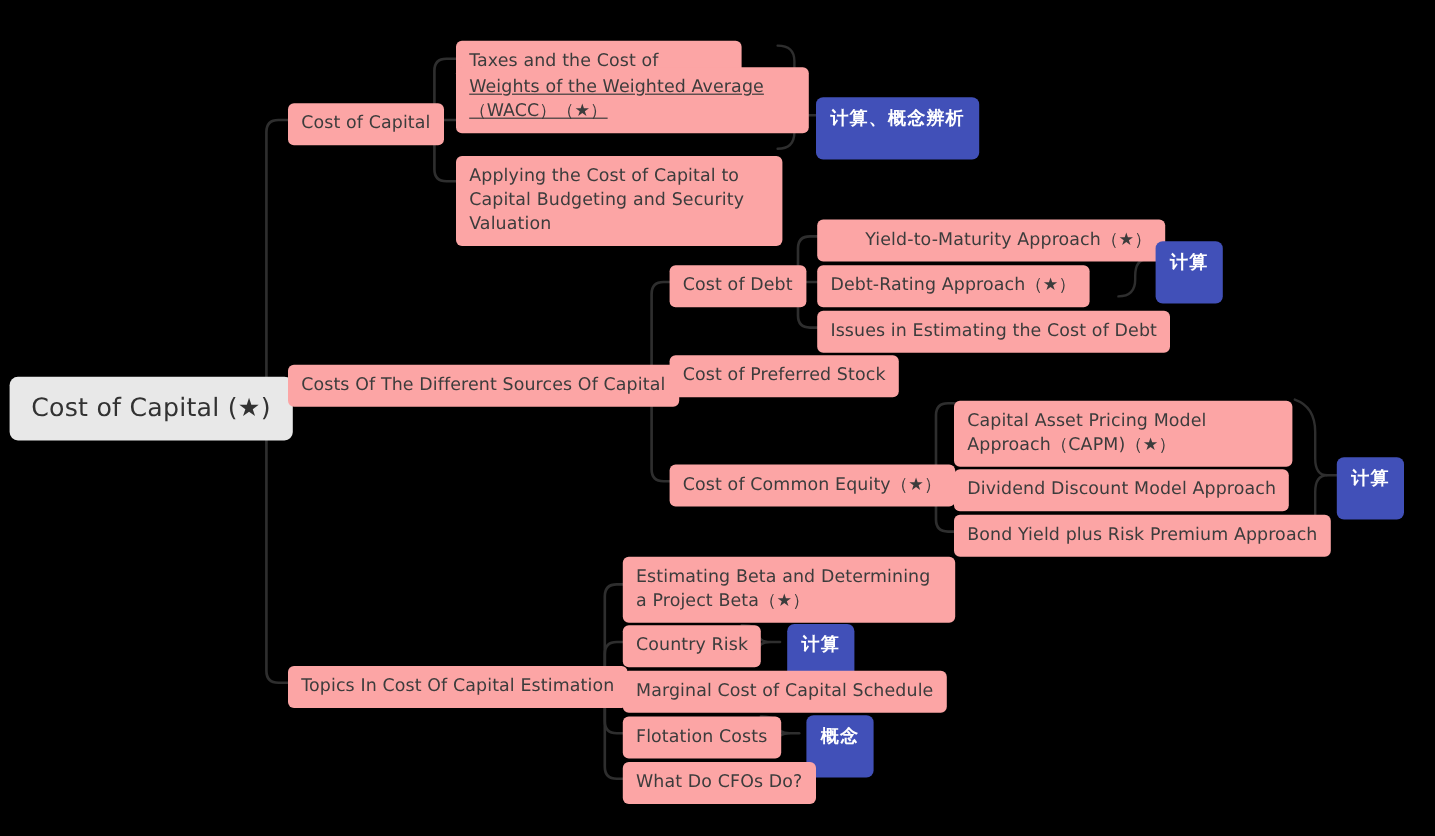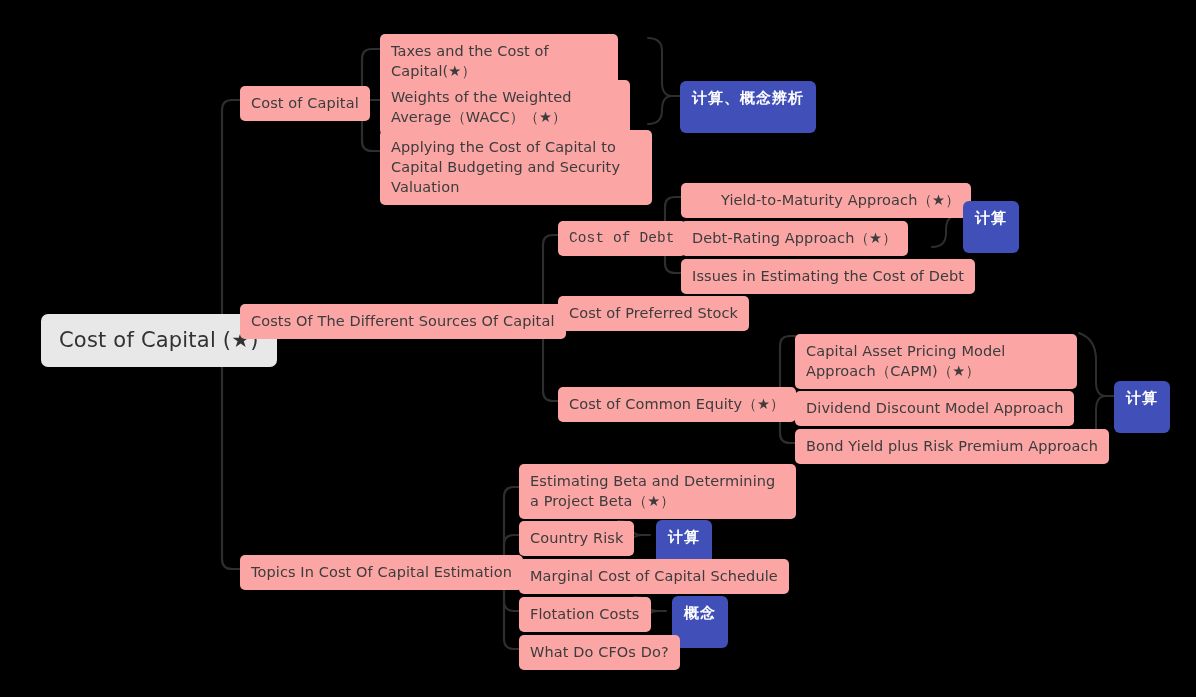--- a/index.html
+++ b/index.html
@@ -34,21 +34,20 @@
     letter-spacing: 0.1px;
   }
   .node.root {
     background: #e8e8e8;
     color: #323232;
     font-size: 21px;
     line-height: 28px;
     padding: 12px 18px 13px 18px;
     border-radius: 7px;
     letter-spacing: 0.2px;
-    margin-left: 33px;
   }
   .badge {
     position: absolute;
     background: #4150b8;
     color: #ffffff;
     border-radius: 6px;
     font-size: 15px;
     line-height: 20px;
     font-weight: bold;
     padding: 7px 12px 25px 12px;
@@ -114,29 +113,29 @@
 
     </g>
   </svg>
 
   <div class="node root" style="left:8px; top:314px;">Cost of Capital (★)</div>
 
   <div class="node" style="left:240px; top:86px;">Cost of Capital</div>
 
   <div class="node" style="left:380px; top:34px; width:238px;">Taxes and the Cost of Capital(★）</div>
 
-  <div class="node" style="left:380px; top:80px; width:250px;">Weights of the Weighted Average（WACC）（★）</div>
+  <div class="node" style="left:380px; top:56px; width:294px;text-decoration:underline;">Weights of the Weighted Average（WACC）（★）</div>
 
   <div class="node" style="left:380px; top:130px; width:272px;">Applying the Cost of Capital to Capital Budgeting and Security Valuation</div>
 
   <div class="badge" style="left:680px; top:81px;">计算、概念辨析</div>
 
   <div class="node" style="left:240px; top:304px;">Costs Of The Different Sources Of Capital</div>
 
-  <div class="node" style="left:558px; top:221px;font-family:Liberation Mono, monospace;">Cost of Debt</div>
+  <div class="node" style="left:558px; top:221px;">Cost of Debt</div>
 
   <div class="node" style="left:681px; top:183px;padding-left:40px;">Yield-to-Maturity Approach（★）</div>
 
   <div class="node" style="left:681px; top:221px;">Debt-Rating Approach（★）</div>
 
   <div class="node" style="left:681px; top:259px;">Issues in Estimating the Cost of Debt</div>
 
   <div class="badge" style="left:963px; top:201px;">计算</div>
 
   <div class="node" style="left:558px; top:296px;">Cost of Preferred Stock</div>

